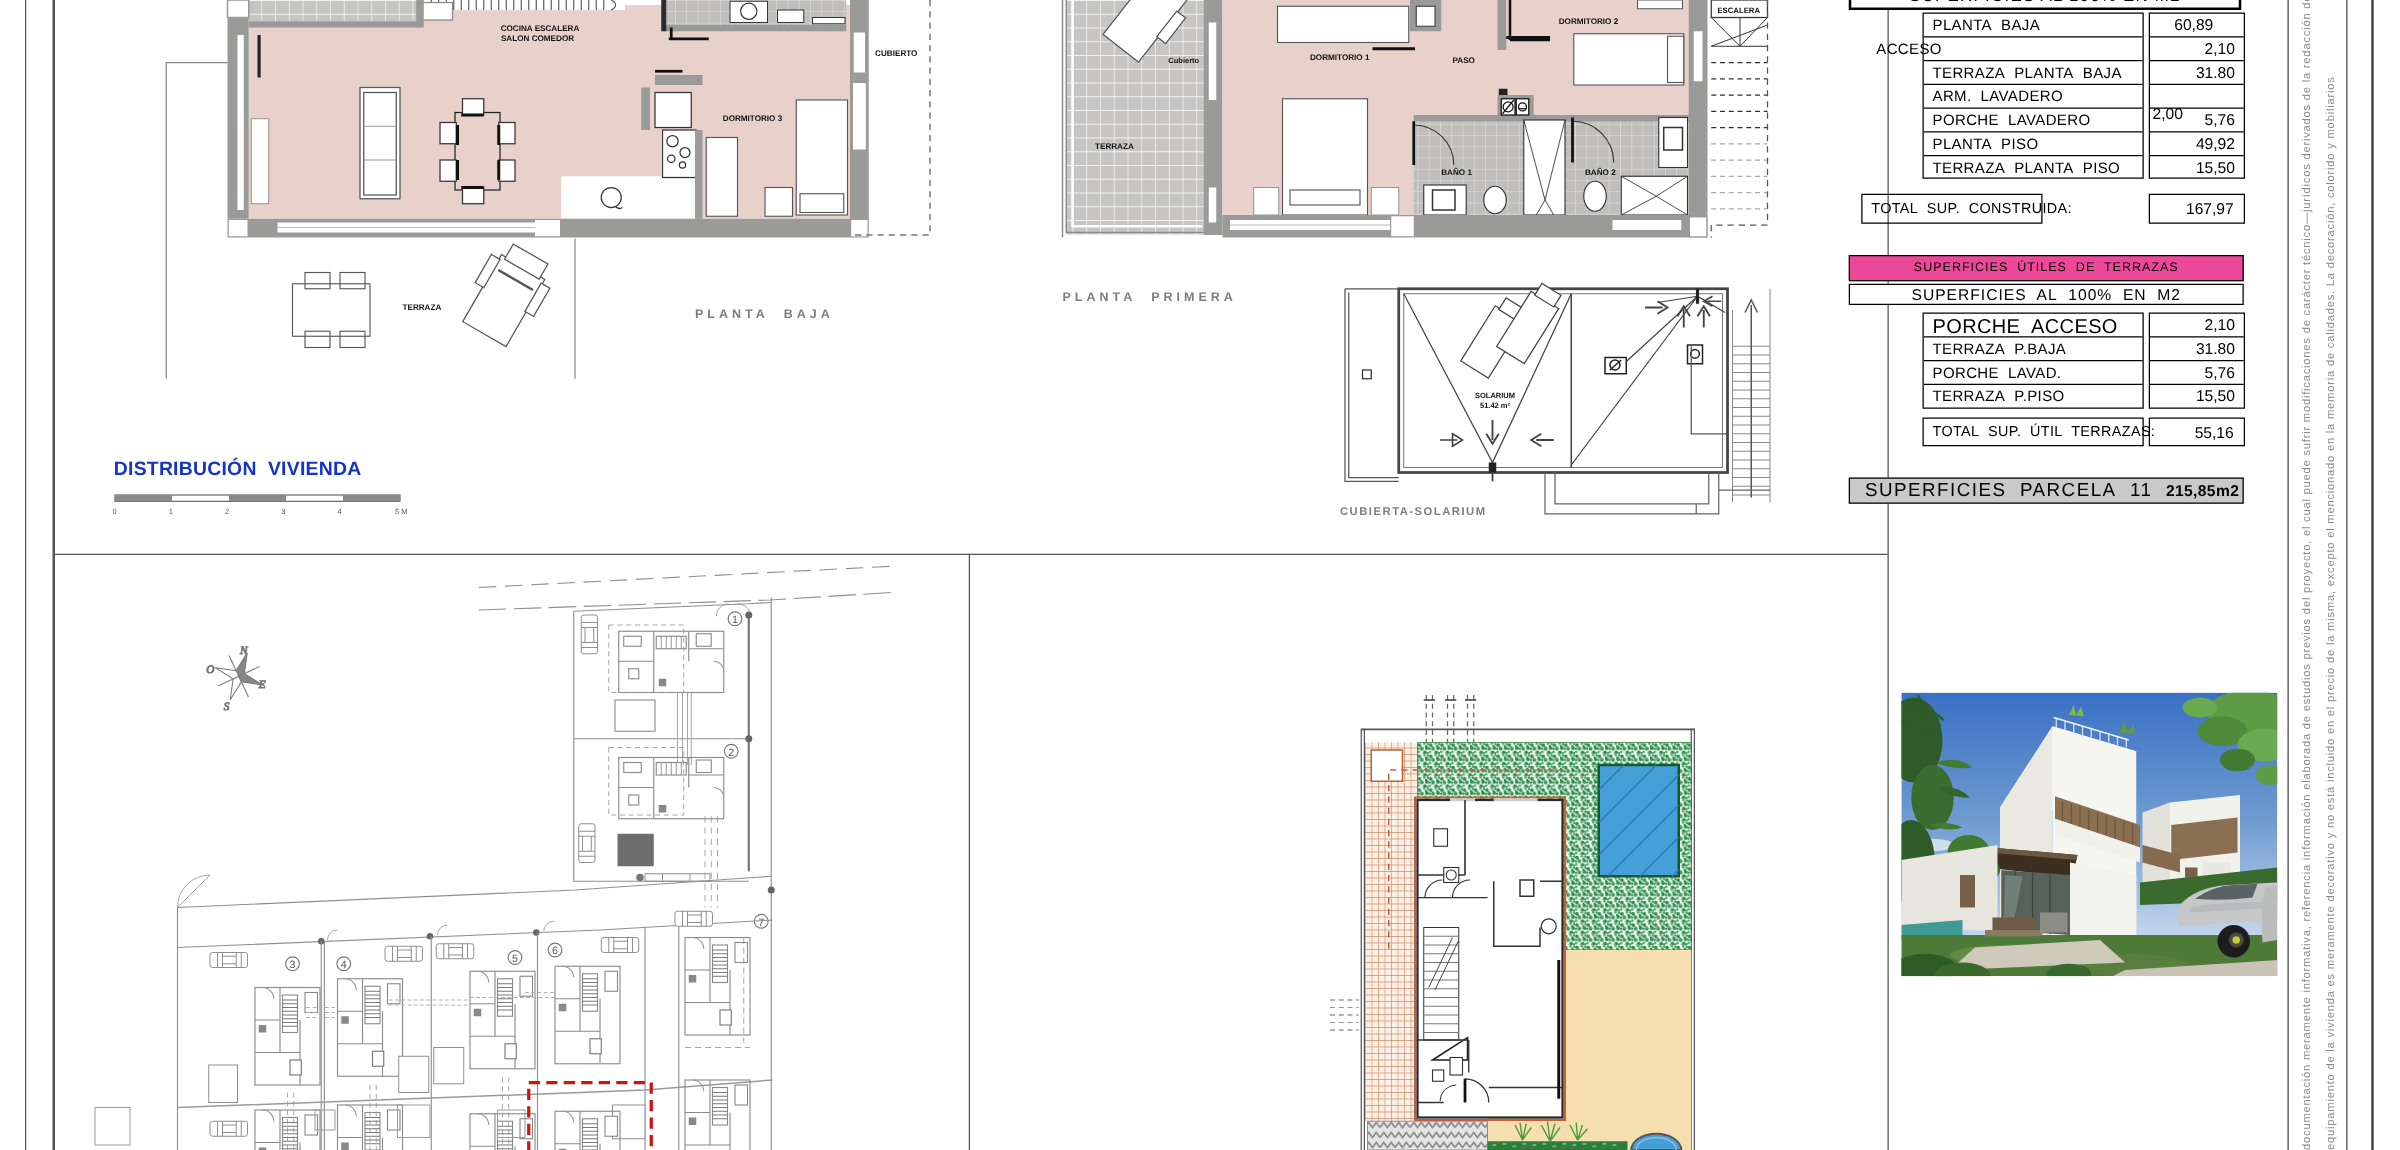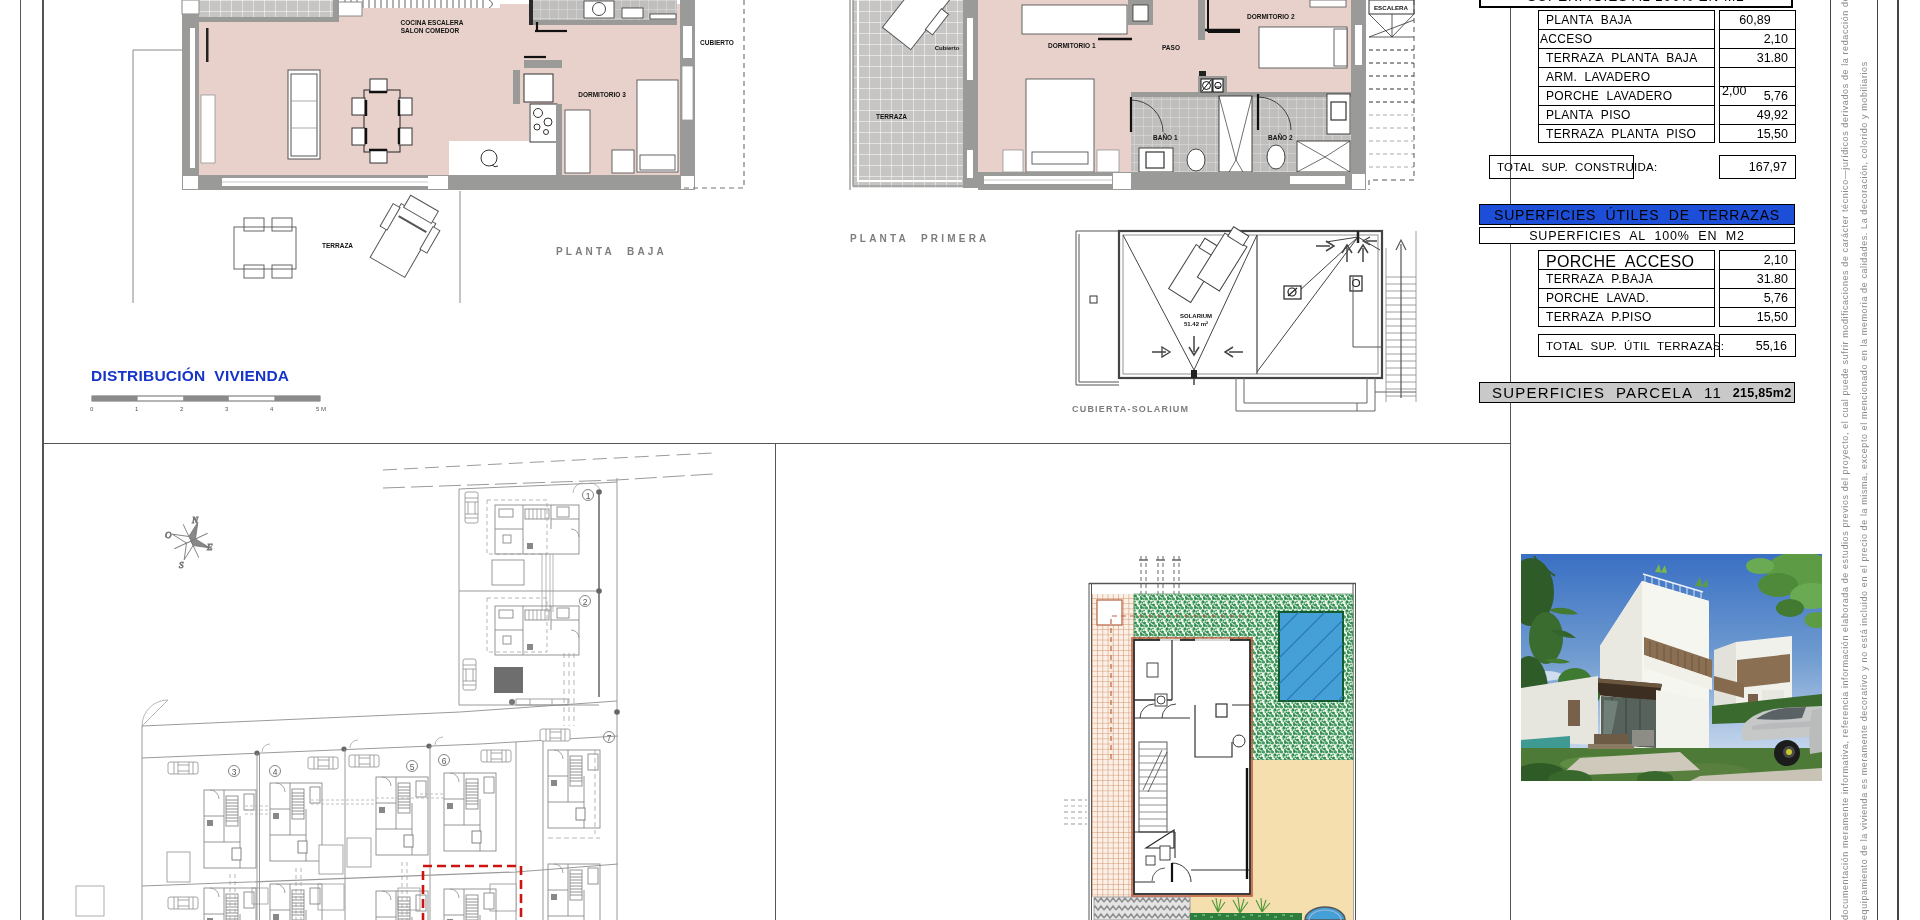--- a/index.html
+++ b/index.html
@@ -745,21 +745,21 @@
      display:flex;align-items:flex-end;justify-content:center;font-size:13.5px;letter-spacing:1px;color:#000;padding-bottom:2px;box-sizing:border-box;">SUPERFICIES AL 100% EN M2</div>
 
 <div class="abs" style="left:1538px;top:10px;width:177px;height:133px;border:1.5px solid #000;box-sizing:border-box;"></div>
 
 <div class="abs" style="left:1719px;top:10px;width:77px;height:133px;border:1.5px solid #000;box-sizing:border-box;"></div>
 
 <div class="abs" style="left:1546px;top:13px;width:230px;height:15px;font-size:12px;letter-spacing:0.3px;white-space:nowrap;">PLANTA&nbsp; BAJA</div>
 <div class="abs" style="left:1722px;top:13px;width:66px;height:15px;font-size:12.5px;text-align:center;">60,89</div>
 <div class="abs" style="left:1539px;top:29px;width:175px;height:1px;background:#000;"></div>
 
-<div class="abs" style="left:1540px;top:32px;width:230px;height:15px;font-size:12px;letter-spacing:0.3px;white-space:nowrap;">ACCESO</div>
+<div class="abs" style="left:1501px;top:32px;width:230px;height:15px;font-size:12px;letter-spacing:0.3px;white-space:nowrap;">ACCESO</div>
 <div class="abs" style="left:1722px;top:32px;width:66px;height:15px;font-size:12.5px;text-align:right;">2,10</div>
 <div class="abs" style="left:1539px;top:48px;width:175px;height:1px;background:#000;"></div>
 <div class="abs" style="left:1720px;top:29px;width:75px;height:1px;background:#000;"></div>
 <div class="abs" style="left:1720px;top:48px;width:75px;height:1px;background:#000;"></div>
 
 <div class="abs" style="left:1546px;top:51px;width:230px;height:15px;font-size:12px;letter-spacing:0.3px;white-space:nowrap;">TERRAZA&nbsp; PLANTA&nbsp; BAJA</div>
 <div class="abs" style="left:1722px;top:51px;width:66px;height:15px;font-size:12.5px;text-align:right;">31.80</div>
 <div class="abs" style="left:1539px;top:67px;width:175px;height:1px;background:#000;"></div>
 <div class="abs" style="left:1720px;top:67px;width:75px;height:1px;background:#000;"></div>
 
@@ -779,22 +779,22 @@
 <div class="abs" style="left:1720px;top:124px;width:75px;height:1px;background:#000;"></div>
 
 <div class="abs" style="left:1546px;top:127px;width:230px;height:15px;font-size:12px;letter-spacing:0.3px;white-space:nowrap;">TERRAZA&nbsp; PLANTA&nbsp; PISO</div>
 <div class="abs" style="left:1722px;top:127px;width:66px;height:15px;font-size:12.5px;text-align:right;">15,50</div>
 
 <div class="abs" style="left:1489px;top:155px;width:145px;height:24px;border:1.5px solid #000;box-sizing:border-box;
      display:flex;align-items:center;padding-left:7px;font-size:11.5px;letter-spacing:0.3px;white-space:nowrap;">TOTAL&nbsp; SUP.&nbsp; CONSTRUIDA:</div>
 <div class="abs" style="left:1719px;top:155px;width:77px;height:24px;border:1.5px solid #000;box-sizing:border-box;
      display:flex;align-items:center;justify-content:flex-end;padding-right:8px;font-size:12.5px;">167,97</div>
 
-<div class="abs" style="left:1479px;top:204px;width:316px;height:21px;border:1px solid #000;background:#1d4ed8;box-sizing:border-box;
-     display:flex;align-items:center;justify-content:center;font-size:14px;letter-spacing:0.8px;white-space:nowrap;">SUPERFICIES&nbsp; ÚTILES&nbsp; DE&nbsp; TERRAZAS</div>
+<div class="abs" style="left:1479px;top:204px;width:316px;height:21px;border:1px solid #000;background:#ec4899;box-sizing:border-box;
+     display:flex;align-items:center;justify-content:center;font-size:10px;letter-spacing:0.8px;white-space:nowrap;">SUPERFICIES&nbsp; ÚTILES&nbsp; DE&nbsp; TERRAZAS</div>
 
 <div class="abs" style="left:1479px;top:227px;width:316px;height:17px;border:1px solid #000;background:#fff;box-sizing:border-box;
      display:flex;align-items:center;justify-content:center;font-size:12.5px;letter-spacing:0.8px;">SUPERFICIES&nbsp; AL&nbsp; 100%&nbsp; EN&nbsp; M2</div>
 
 <div class="abs" style="left:1538px;top:250px;width:177px;height:77px;border:1.5px solid #000;box-sizing:border-box;"></div>
 
 <div class="abs" style="left:1719px;top:250px;width:77px;height:77px;border:1.5px solid #000;box-sizing:border-box;"></div>
 
 <div class="abs" style="left:1546px;top:253px;width:230px;height:15px;font-size:16px;letter-spacing:0.3px;white-space:nowrap;">PORCHE&nbsp; ACCESO</div>
 <div class="abs" style="left:1722px;top:253px;width:66px;height:15px;font-size:12.5px;text-align:right;">2,10</div>

